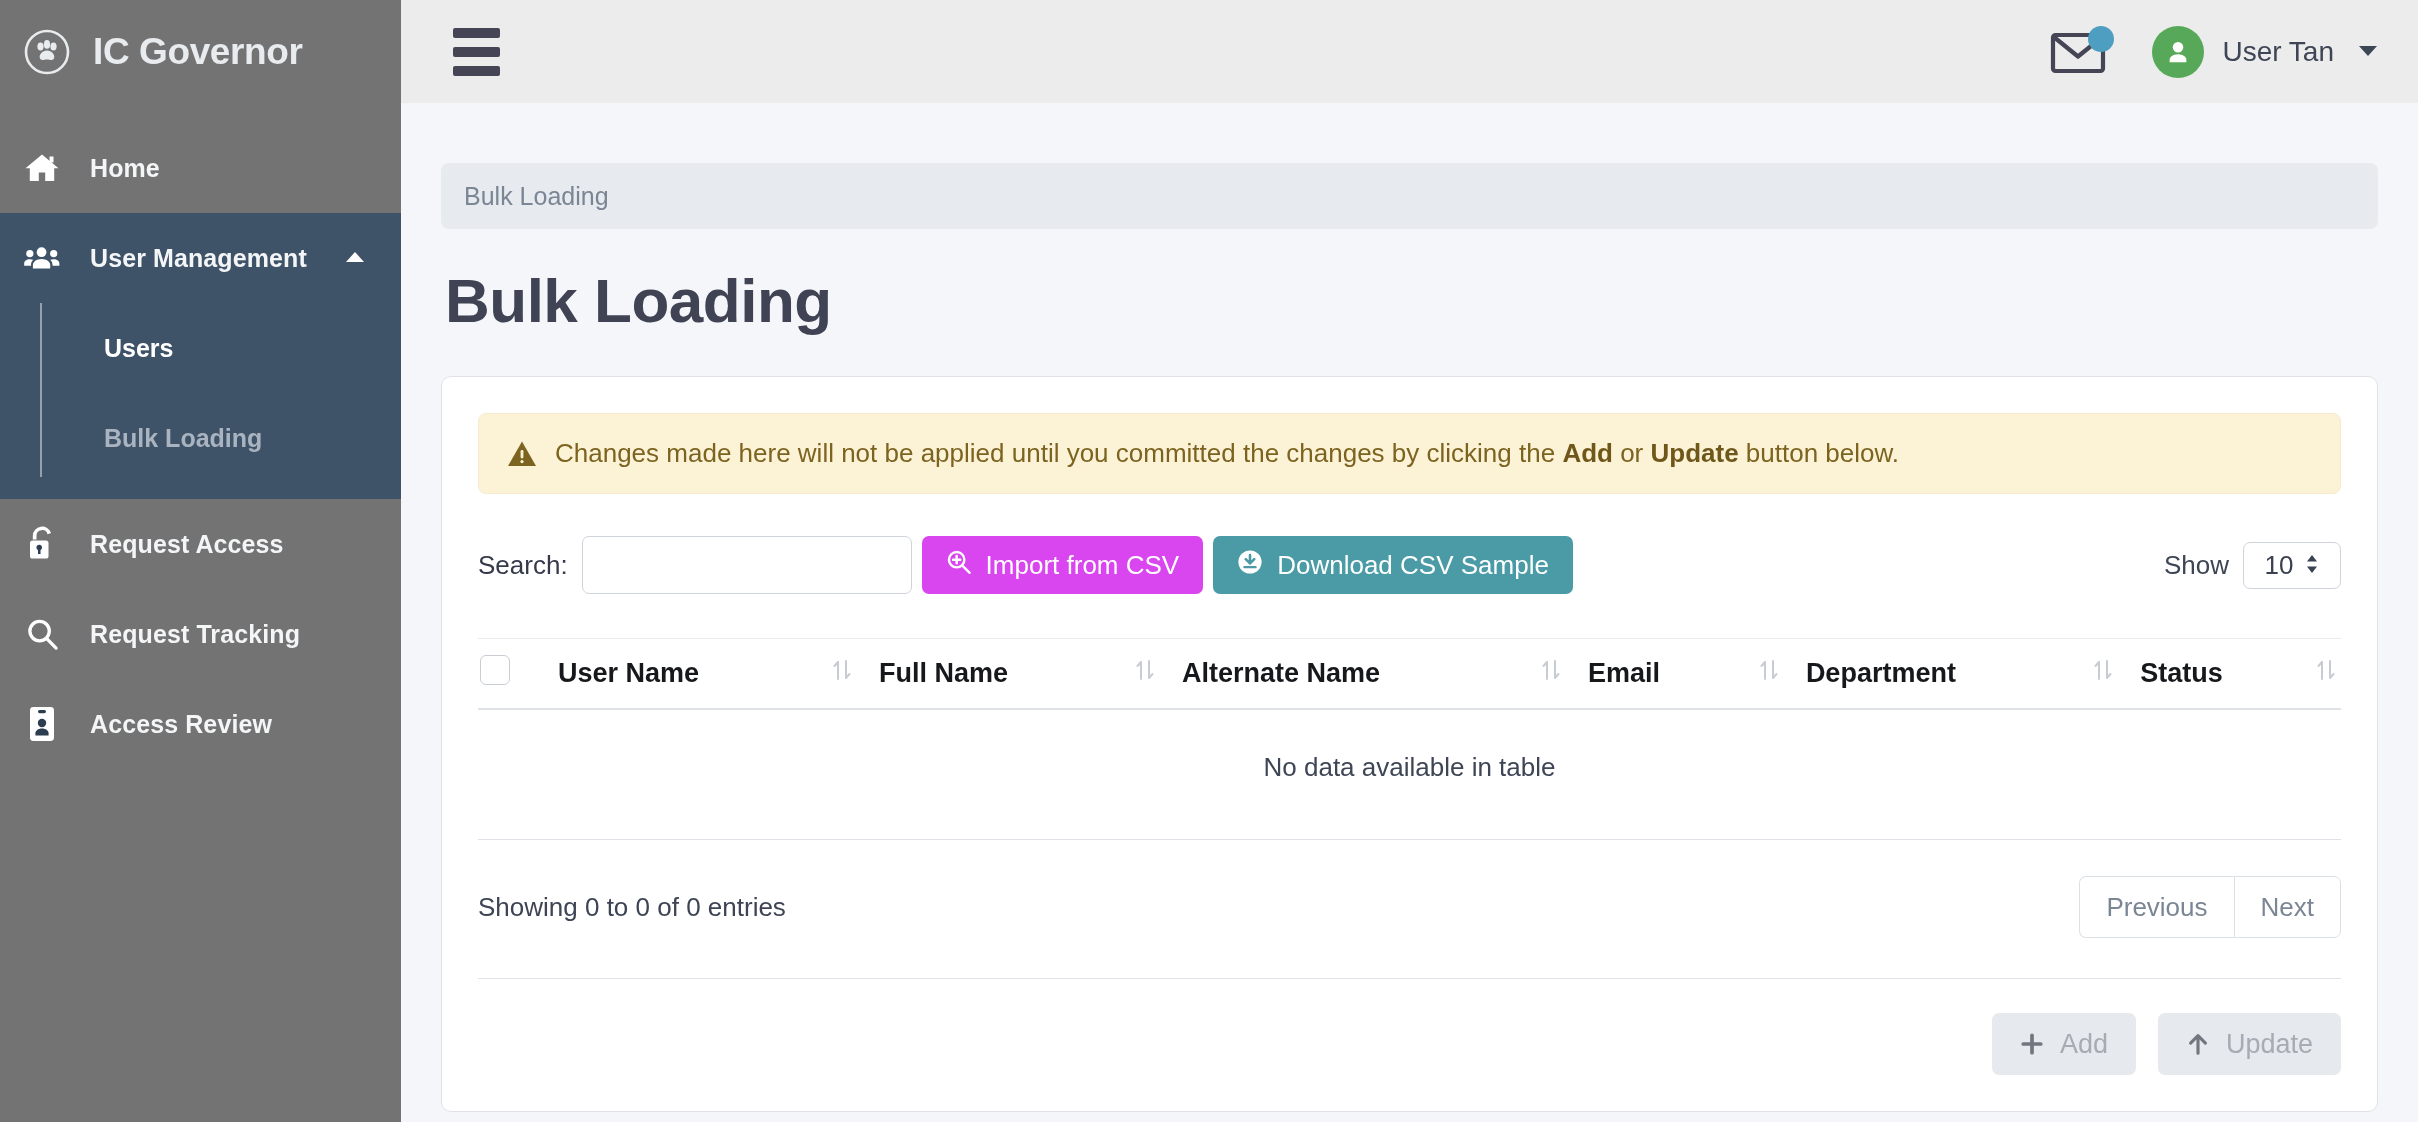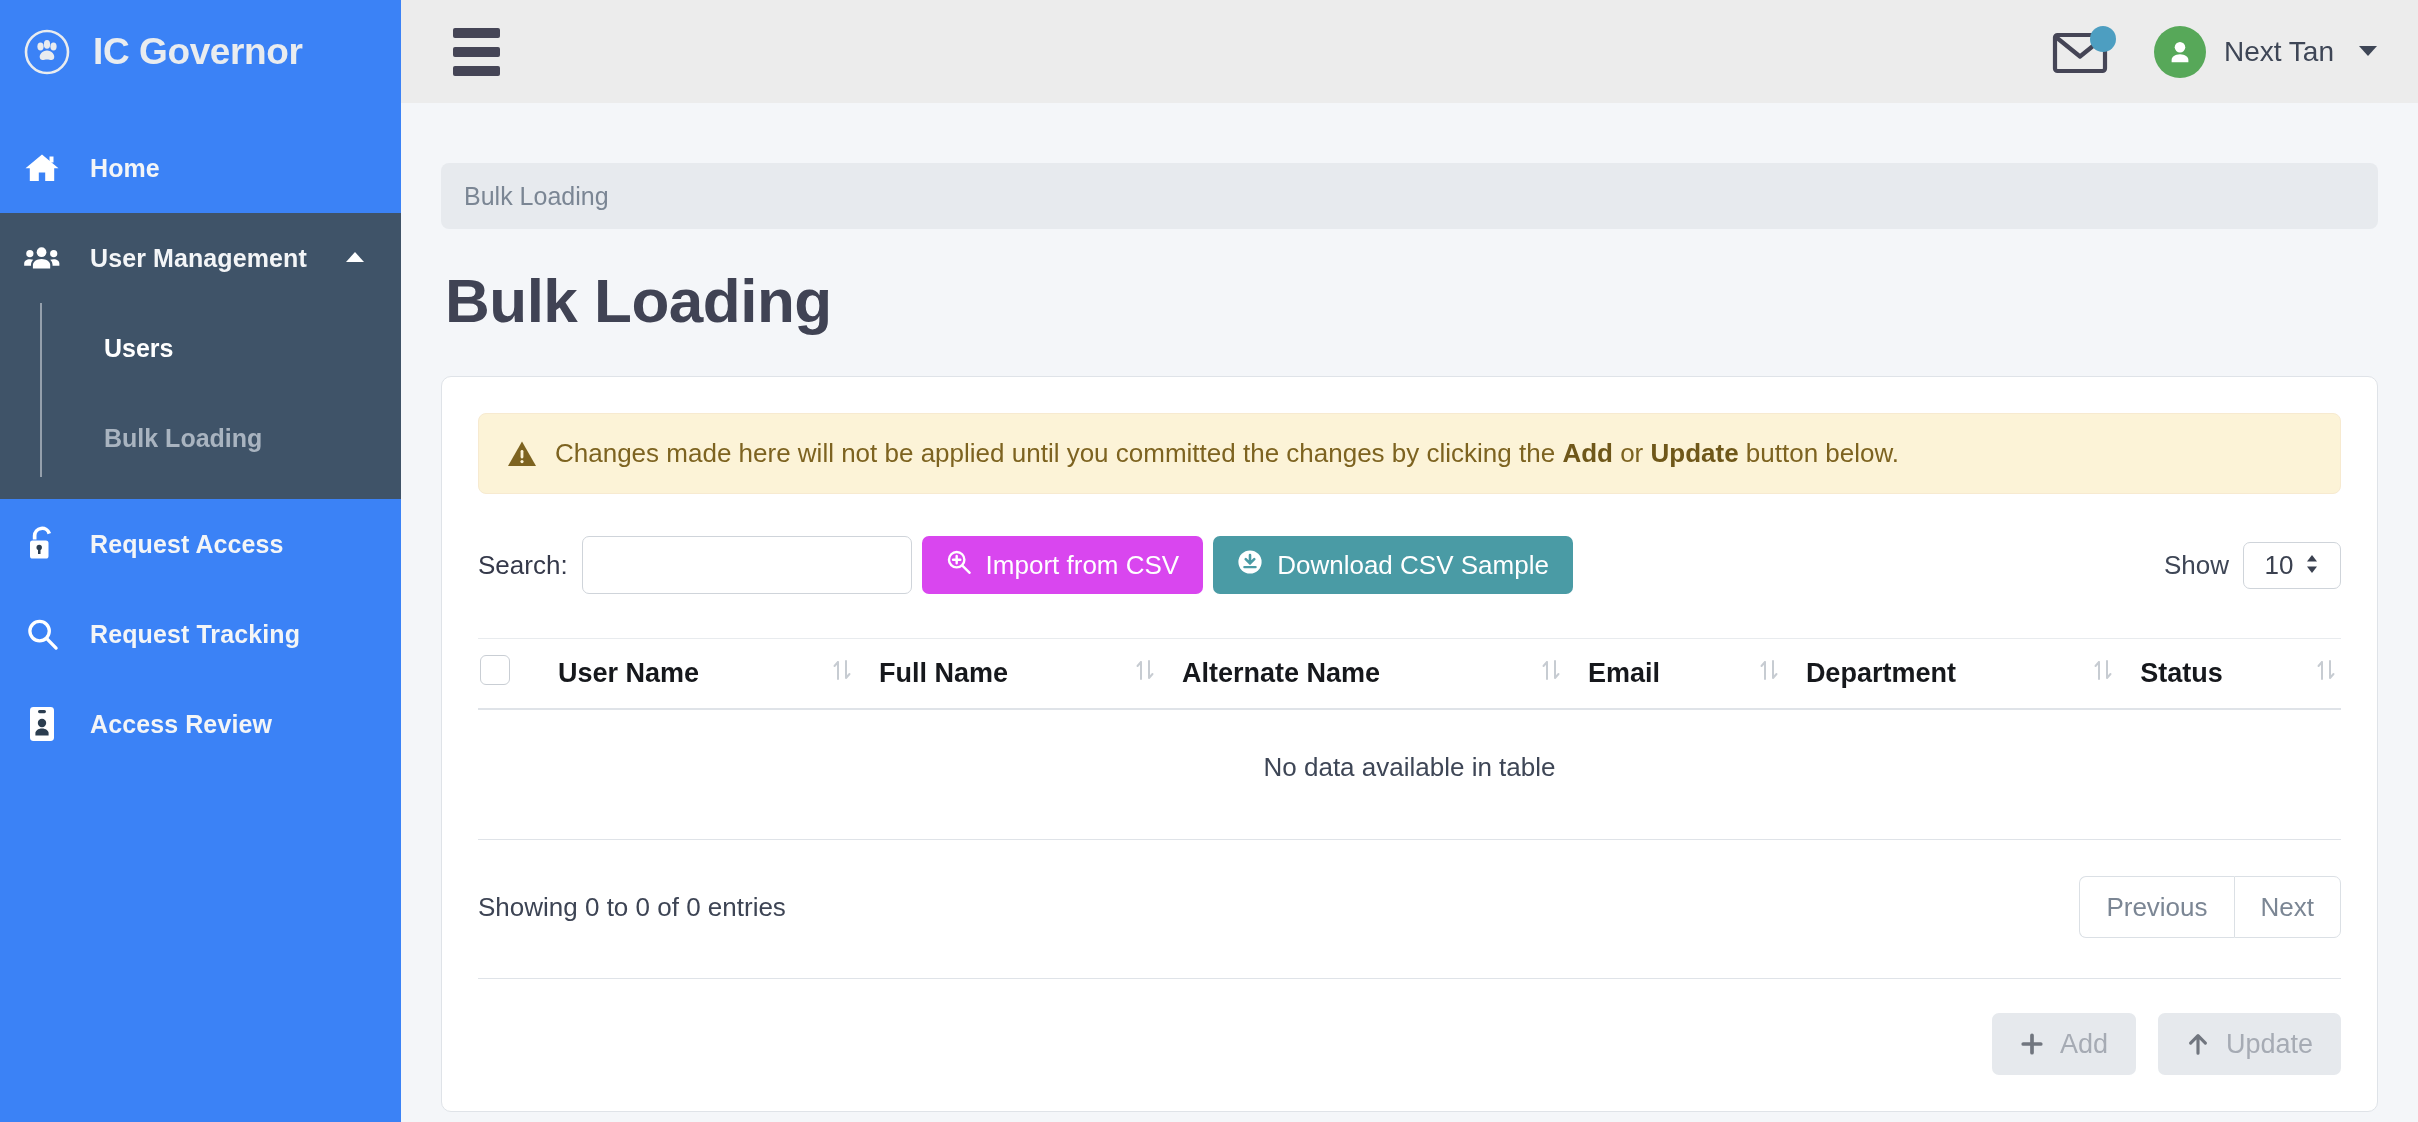--- a/index.html
+++ b/index.html
@@ -7,21 +7,21 @@
     width: 2418px; height: 1122px;
     font-family: "Liberation Sans", sans-serif;
     background: #f4f6f9;
     overflow: hidden;
   }
   .app { display: flex; width: 2418px; height: 1122px; }
 
   
   .sidebar {
     width: 401px; flex: 0 0 401px;
-    background: #3b82f6;
+    background: #737373;
     color: #f8f9fa;
     display: flex; flex-direction: column;
   }
   .brand {
     height: 103px; flex: 0 0 103px;
     display: flex; align-items: center;
     padding-left: 23px;
     gap: 22px;
   }
   .brand-logo { width: 48px; height: 48px; flex: 0 0 48px; }
@@ -334,21 +334,21 @@
           <span class="mail-badge"></span>
         </div>
 
         <div class="user-menu">
           <span class="avatar">
             <svg viewBox="0 0 34 34" width="32" height="32" fill="#ffffff">
               <circle cx="17" cy="12" r="5.6"></circle>
               <path d="M17 19.5c-5.3 0-8.9 3-8.9 5.9V28h17.8v-2.6c0-2.9-3.6-5.9-8.9-5.9z"></path>
             </svg>
           </span>
-          <span class="user-name">Next Tan</span>
+          <span class="user-name">User Tan</span>
           <span class="user-caret">
             <svg viewBox="0 0 20 12" width="20" height="12" fill="#3e4656">
                 <path d="M1 1h18l-9 10z"></path>
               </svg>
           </span>
         </div>
       </div>
     </header>
 
     <div class="content">

